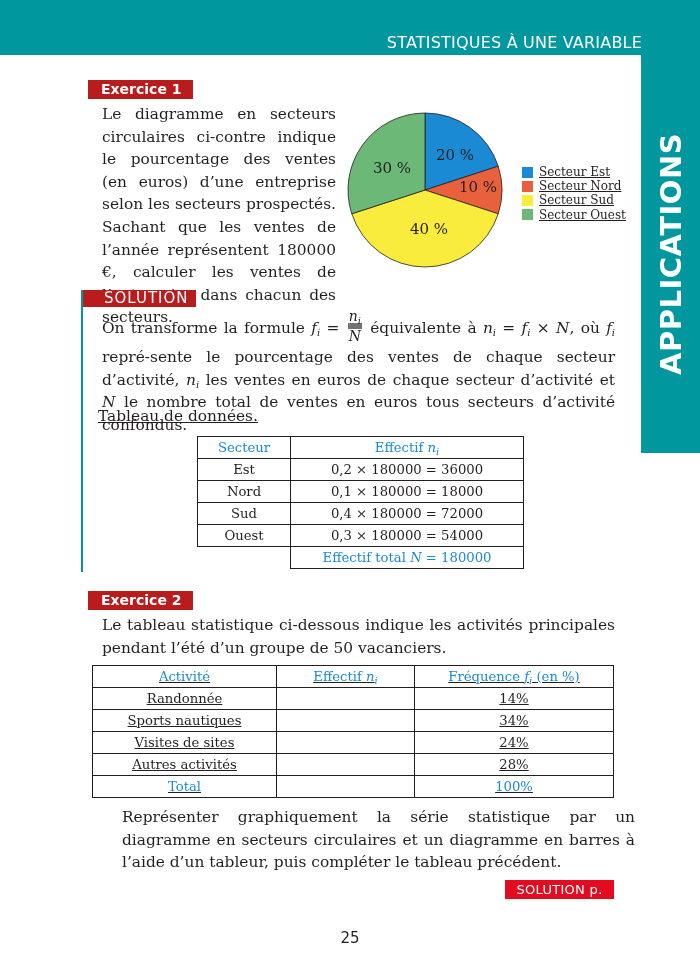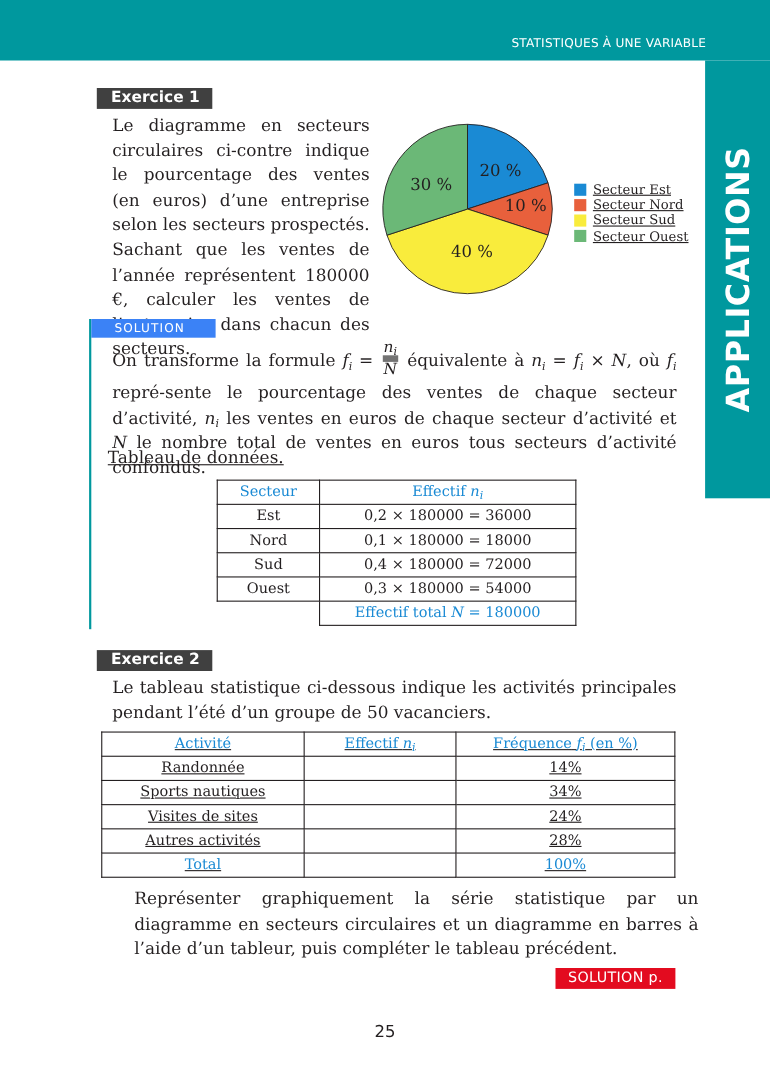--- a/index.html
+++ b/index.html
@@ -1,32 +1,32 @@
 <!DOCTYPE html>
 <html><head>
 <meta charset="utf-8">
 <style>
   html, body { margin:0; padding:0; }
   body { width:700px; height:979px; position:relative; background:#ffffff; overflow:hidden;
          font-family:"DejaVu Serif", serif; color:#231f20; }
   .top-band { position:absolute; left:0; top:0; width:700px; height:55px; background:#00989e; }
   .side-band { position:absolute; left:641px; top:55px; width:59px; height:398px; background:#00989e; }
   .chapter-title { position:absolute; right:58px; top:33px; color:#fff; font-family:"DejaVu Sans", sans-serif;
-         font-size:11px; letter-spacing:0.2px; }
+         font-size:16px; letter-spacing:0.2px; }
   .side-title { position:absolute; left:641px; top:55px; width:59px; height:398px; }
   .side-title span { position:absolute; left:50%; top:50%; transform:translate(-50%,-50%) rotate(-90deg);
          color:#fff; font-family:"DejaVu Sans", sans-serif; font-weight:bold; font-size:29px; white-space:nowrap; letter-spacing:0.5px; }
-  .ex-label { position:absolute; background:#404040; color:#fff; font-family:"DejaVu Sans", sans-serif;
+  .ex-label { position:absolute; background:#b91c1c; color:#fff; font-family:"DejaVu Sans", sans-serif;
          font-weight:bold; font-size:14px; height:19px; line-height:19px; padding-left:13px; box-sizing:border-box; }
   .para { position:absolute; font-size:15.4px; line-height:22.6px; text-align:justify; margin:0; }
   .legend { position:absolute; left:522px; top:165px; font-size:12px; line-height:14.2px; }
   .legend .row { display:flex; align-items:center;text-decoration:underline; }
   .legend .sw { width:11px; height:11px; margin-right:6px; display:inline-block; }
-  .sol-label { position:absolute; left:83px; top:290px; width:113px; height:17px; background:#3b82f6; color:#fff;
-         font-family:"DejaVu Sans", sans-serif; font-size:11px; line-height:17px; padding-left:21px; box-sizing:border-box; letter-spacing:1px; }
+  .sol-label { position:absolute; left:83px; top:290px; width:113px; height:17px; background:#b91c1c; color:#fff;
+         font-family:"DejaVu Sans", sans-serif; font-size:15px; line-height:17px; padding-left:21px; box-sizing:border-box; letter-spacing:1px; }
   .sol-rule { position:absolute; left:81px; top:290px; width:2px; height:282px; background:#00989e; }
   i.m { font-style:italic; }
   sub { font-size:10px; vertical-align:-3px; line-height:0; font-style:italic; }
   .frac { display:inline-block; vertical-align:middle; text-align:center; font-style:italic; line-height:14px; font-size:14px; margin:0 2px; position:relative; top:-3px; }
   .frac .num { display:block; border-bottom:6px solid #737373; padding:0 1px; }
   .frac .den { display:block; }
   table { border-collapse:collapse; position:absolute; font-size:13.2px;border-radius:23px; }
   td, th { border:1.5px solid #231f20; text-align:center; padding:0; font-weight:normal; height:21px; }
   .blue { color:#1a8ad4; }
   .nobord { border:none; }

